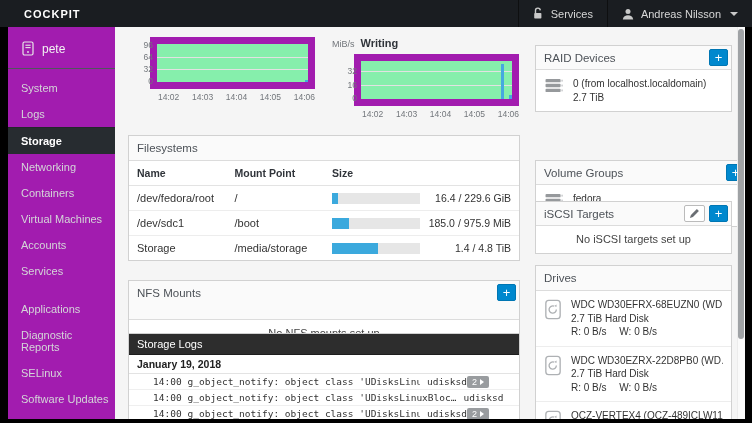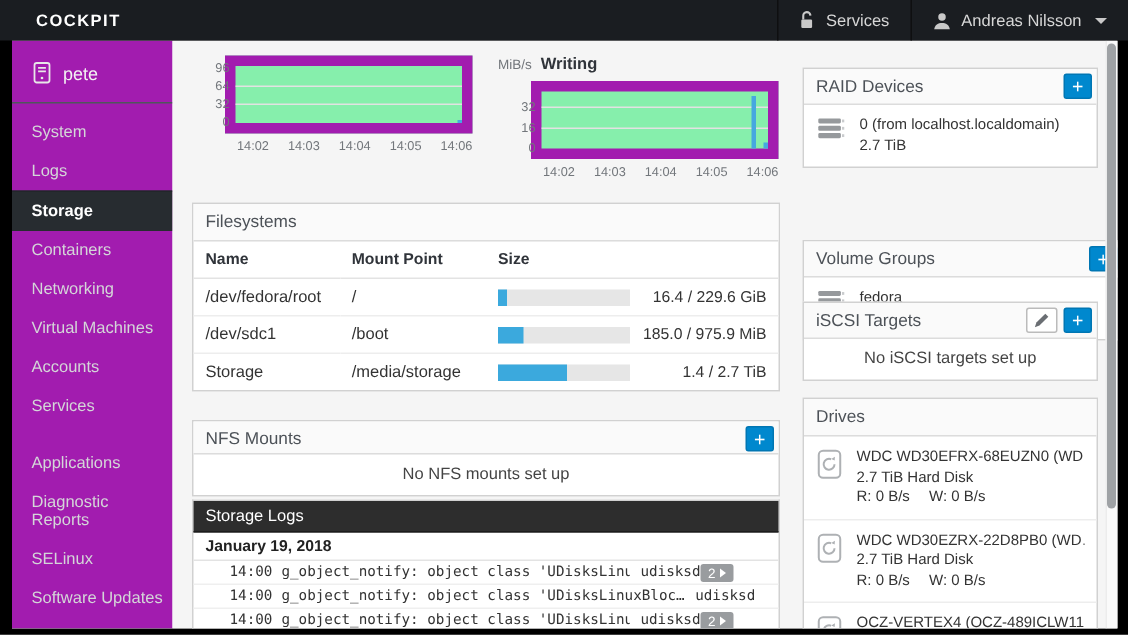--- a/index.html
+++ b/index.html
@@ -79,21 +79,21 @@
   .fs-table td { padding:6px 8px; border-bottom:1px solid #ededed; }
   .fs-table tr:last-child td { border-bottom:none; }
   .col-size { width:190px; }
   .size-cell { display:flex; align-items:center; gap:0; }
   .usage-bar { width:88px; height:11px; background:#e6e6e6; flex:none; }
   .usage-fill { height:100%; background:#3ba9dd; }
   .usage-text { flex:1; text-align:right; white-space:nowrap; font-size:10.5px; }
 
   
   .nfs-panel { left:13px; top:253px; width:392px; }
-  .nfs-panel .panel-head { padding:3px 3px 1px 8px; }
+  .nfs-panel .panel-head { padding:3px 3px 18px 8px; }
 
   
   .logs-panel { left:13px; top:306px; width:392px; border-bottom:none; }
   .logs-head { background:#2d2d2d; color:#fff; font-size:11px; padding:4px 8px;
     border-bottom:1px solid #1d1d1d; }
   .logs-date { font-size:10.5px; font-weight:bold; color:#222;
     padding:3px 8px; border-bottom:1px solid #e3e3e3; }
   .log-row { display:flex; align-items:center; padding:2px 8px 2px 24px;
     font-family:"DejaVu Sans Mono", monospace; font-size:9.5px; color:#333;
     border-bottom:1px solid #efefef; height:16px; cursor:pointer; }
@@ -155,22 +155,22 @@
         <line x1="4.4" y1="6.6" x2="9.6" y2="6.6" stroke="#e8e8e8" stroke-width="1.1"></line>
         <circle cx="7" cy="11" r="0.9" fill="#e8e8e8"></circle>
       </svg>
       <span>pete</span>
     </div>
     <div class="sidebar-divider"></div>
 
     <div class="nav-item">System</div>
     <div class="nav-item">Logs</div>
     <div class="nav-item active">Storage</div>
+    <div class="nav-item">Networking</div>
     <div class="nav-item">Containers</div>
-    <div class="nav-item">Networking</div>
     <div class="nav-item">Virtual Machines</div>
     <div class="nav-item">Accounts</div>
     <div class="nav-item">Services</div>
     <div class="nav-gap"></div>
     <div class="nav-item">Applications</div>
     <div class="nav-item">Diagnostic Reports</div>
     <div class="nav-item">SELinux</div>
     <div class="nav-item">Software Updates</div>
     <div class="nav-item">Terminal</div>
   </div>
@@ -257,21 +257,21 @@
               </td>
           </tr>
           <tr>
             <td>Storage</td>
             <td>/media/storage</td>
             <td>
                 <div class="size-cell">
               <div class="usage-bar">
                     <div class="usage-fill" style="width: 52%;"></div>
                   </div>
-              <span class="usage-text">1.4 / 2.7 TiB</span>
+              <span class="usage-text">1.4 / 4.8 TiB</span>
             </div>
               </td>
           </tr>
         </tbody>
       </table>
     </div>
 
     <div class="panel nfs-panel">
       <div class="panel-head">
         <span>NFS Mounts</span>

